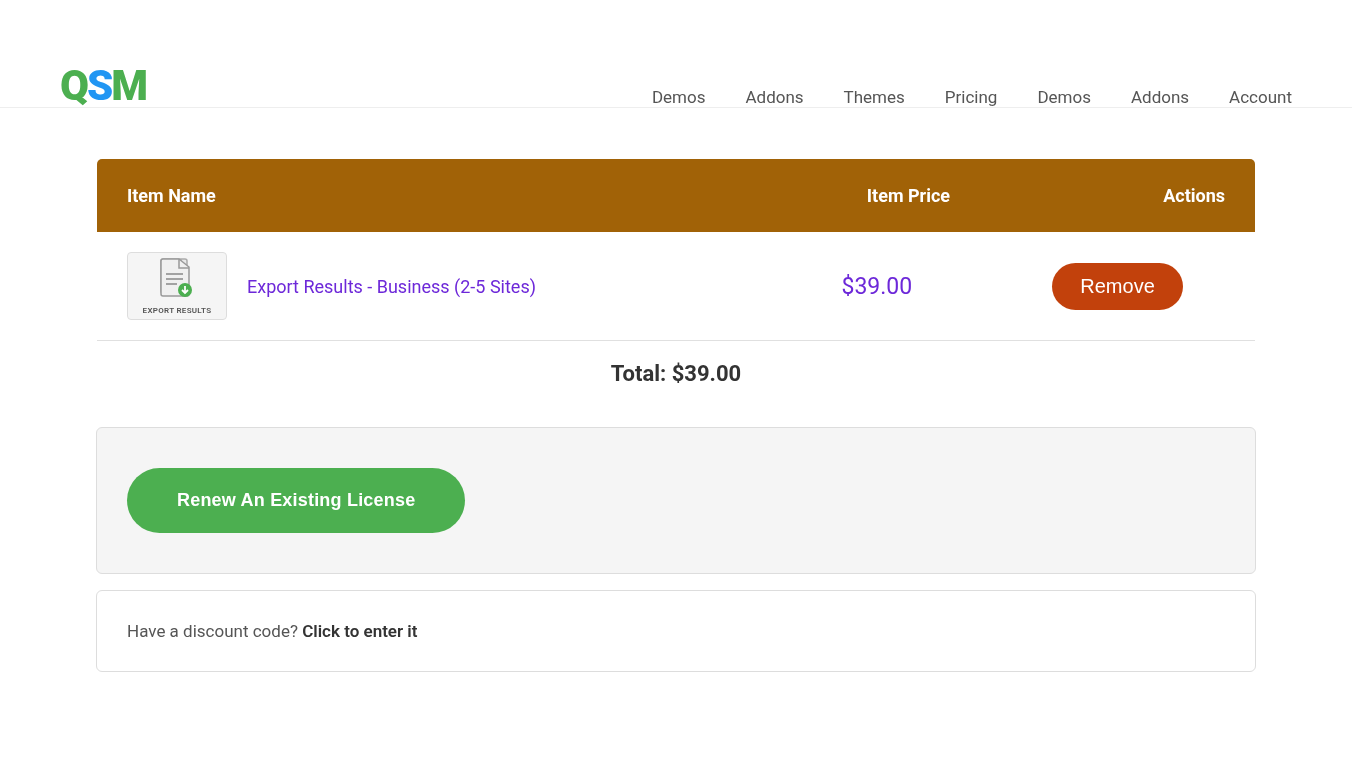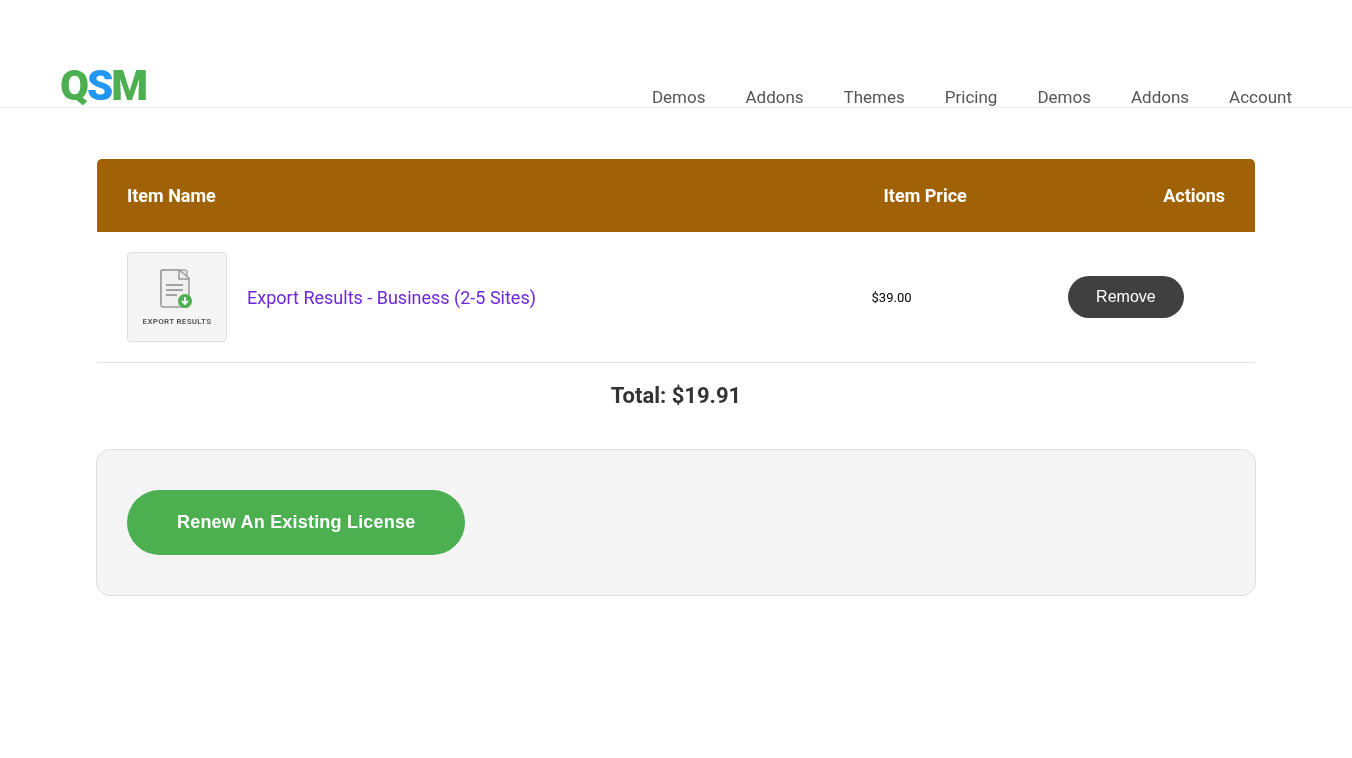--- a/index.html
+++ b/index.html
@@ -70,36 +70,36 @@
     }
     .cart-table tbody tr {
       border-bottom: 1px solid #e0e0e0;
     }
     .cart-table tbody td {
       padding: 20px 30px;
       vertical-align: middle;
     }
     .cart-table td.price {
       text-align: center;
-      font-size: 13px;
-      color: #000000;
+      font-size: 23px;
+      color: #6d28d9;
     }
     .cart-table td.actions {
       text-align: center;
     }
 
     
     .item-name-cell {
       display: flex;
       align-items: center;
       gap: 20px;
     }
     .item-thumbnail {
       width: 100px;
-      height: 90px;
+      height: 68px;
       background: #f5f5f5;
       border: 1px solid #ddd;
       border-radius: 4px;
       display: flex;
       flex-direction: column;
       align-items: center;
       justify-content: center;
       flex-shrink: 0;
     }
     .item-thumbnail .label {
@@ -110,45 +110,45 @@
       font-weight: 600;
       letter-spacing: 0.3px;
     }
     .item-title {
       font-size: 18px;
       color: #6d28d9;
     }
 
     
     .btn-remove {
-      background: #404040;
+      background: #c2410c;
       color: #fff;
       border: none;
       border-radius: 25px;
       padding: 12px 28px;
-      font-size: 16px;
+      font-size: 20px;
       font-weight: 500;
       cursor: pointer;
     }
 
     
     .total-row td {
       text-align: center;
       padding: 24px;
       font-size: 22px;
       font-weight: 700;
       color: #333;
     }
 
     
     .renew-section {
       margin-top: 20px;
       background: #f5f5f5;
       border: 1px solid #ddd;
-      border-radius: 14px;
+      border-radius: 6px;
       padding: 40px 30px;
     }
     .btn-renew {
       background: #4CAF50;
       color: #fff;
       border: none;
       border-radius: 35px;
       padding: 22px 50px;
       font-size: 18px;
       font-weight: 600;
@@ -223,22 +223,26 @@
             </div>
             <span class="item-title">Export Results - Business (2-5 Sites)</span>
           </div>
         </td>
         <td class="price">$39.00</td>
         <td class="actions">
           <button class="btn-remove">Remove</button>
         </td>
       </tr>
       <tr class="total-row">
-        <td colspan="3">Total: $19.91</td>
+        <td colspan="3">Total: $39.00</td>
       </tr>
     </tbody>
   </table>
 
   <div class="renew-section">
     <button class="btn-renew">Renew An Existing License</button>
   </div>
 
+  <div class="discount-section">
+    <span>Have a discount code?</span>
+    <a href="#">Click to enter it</a>
+  </div>
 </main>
 
 </body></html>

